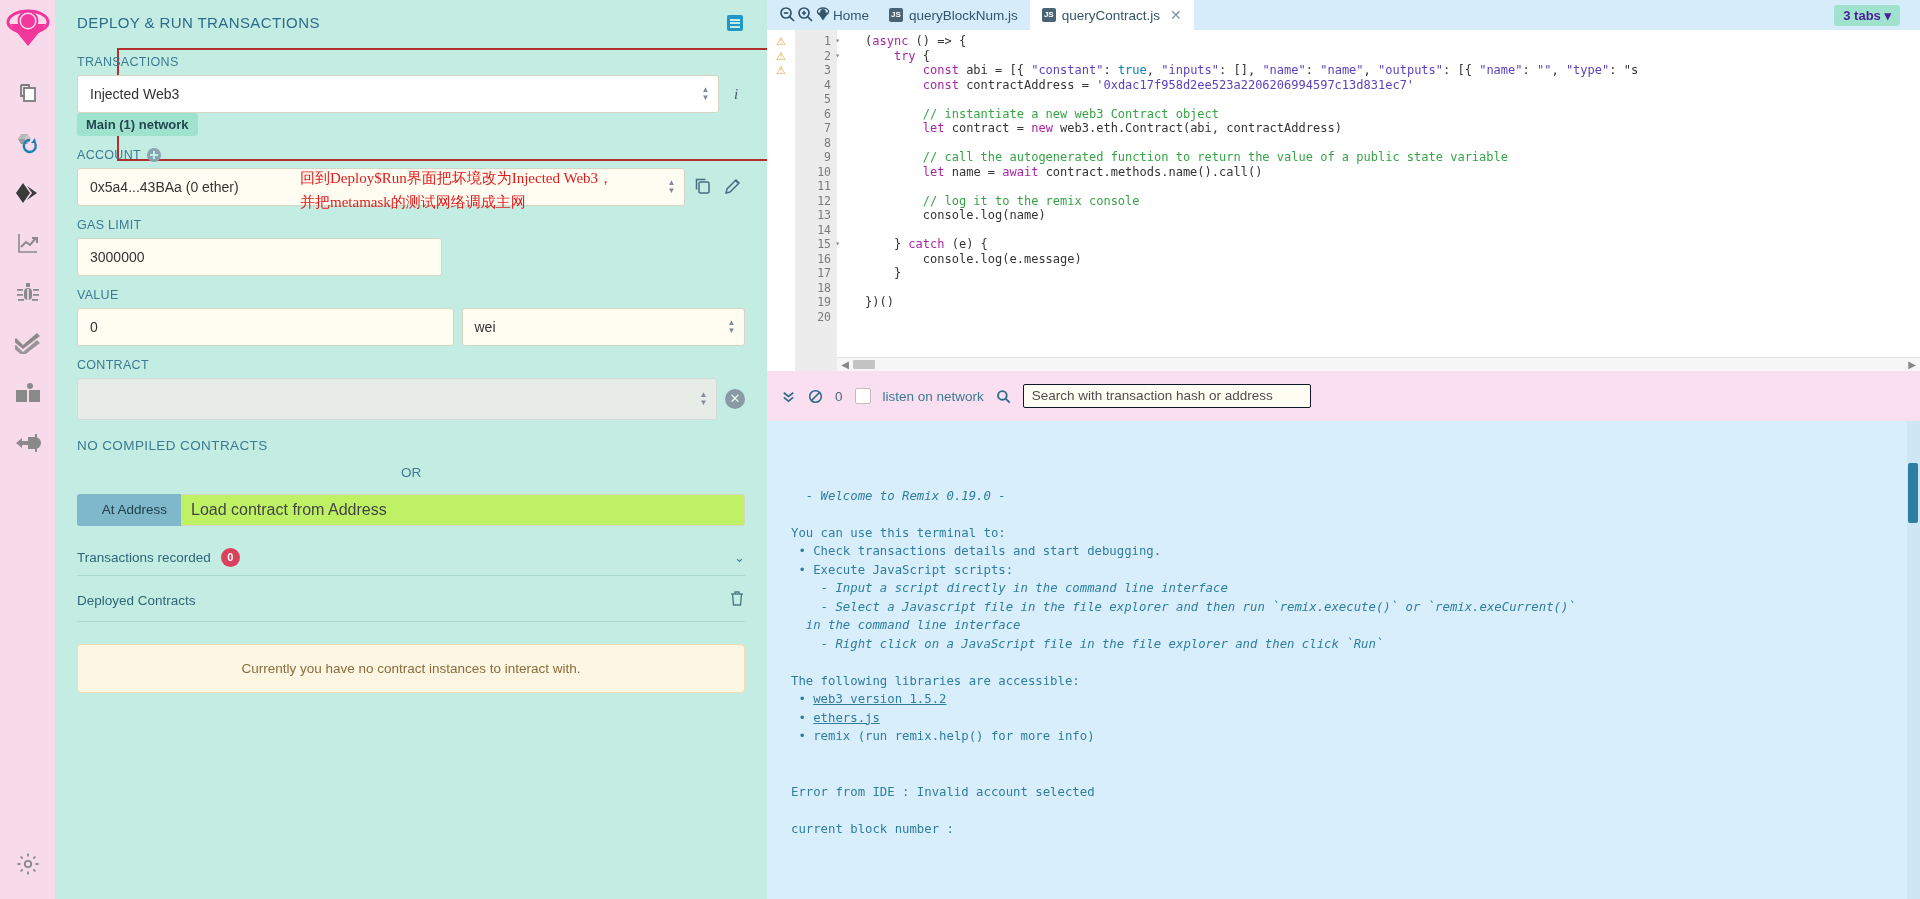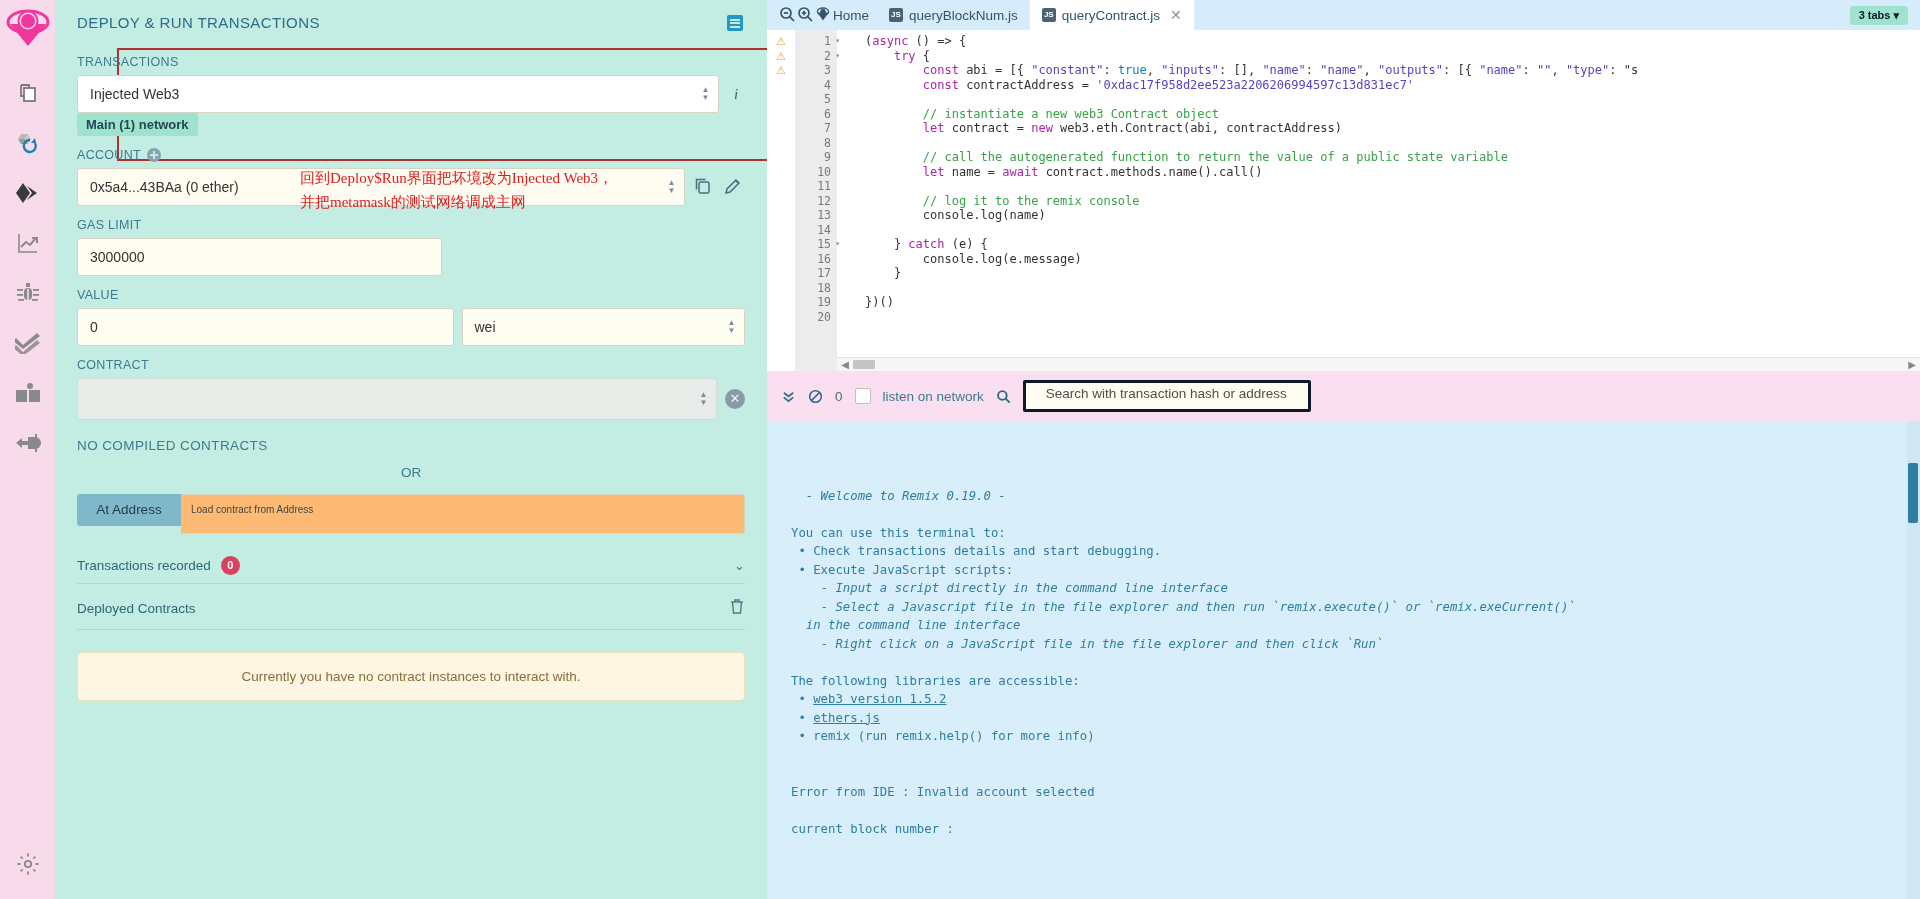--- a/index.html
+++ b/index.html
@@ -113,26 +113,26 @@
   .center-note {
     color: #3d7a92; font-size: 13.5px;
     letter-spacing: .4px; margin: 18px 0 0 0;
   }
   .center-or { text-align: center; color: #3d7a92; font-size: 13.5px; margin: 12px 0 0; }
   .ataddr-row { display: flex; margin-top: 14px; }
   .ataddr-btn {
     background: #80b8cb; color: #20414d; font-size: 13.5px;
     padding: 0 14px; height: 32px; line-height: 32px; border: none;
     border-radius: 3px 0 0 3px; cursor: pointer; min-width: 104px;
-    text-align: center;
+    text-align: right;
   }
   .ataddr-input {
-    flex: 1 1 auto; background: #fdba74; border: 1px solid #d8d4c4;
-    border-left: none; height: 40px; line-height: 30px; padding: 0 10px;
-    font-size: 10px; color: #444; border-radius: 0 3px 3px 0;
+    flex: 1 1 auto; background: #bef264; border: 1px solid #d8d4c4;
+    border-left: none; height: 32px; line-height: 30px; padding: 0 10px;
+    font-size: 16px; color: #444; border-radius: 0 3px 3px 0;
   }
   .txrec-row {
     display: flex; align-items: center; margin-top: 22px;
     padding-bottom: 8px; border-bottom: 1px solid #aad9cd;
   }
   .txrec-label { color: #2f6578; font-size: 13.5px; }
   .txrec-count {
     background: #d9415c; color: #fff; font-size: 11px; font-weight: bold;
     border-radius: 50%; width: 19px; height: 19px; line-height: 19px;
     text-align: center; margin-left: 10px;
@@ -172,22 +172,22 @@
     color: #33556b; cursor: pointer; white-space: nowrap;
   }
   .tab.active { background: #fff; }
   .tab .close { color: #7d94a3; font-size: 14px; margin-left: 4px; }
   .jsicon {
     background: #4a6374; color: #fff; font-size: 8px; font-weight: bold;
     width: 14px; height: 14px; line-height: 14px; text-align: center;
     border-radius: 2px; flex: 0 0 14px;
   }
   .tabs-badge {
-    margin-left: auto; align-self: center; margin-right: 12px;
-    background: #9fe3cf; color: #0f172a; font-size: 11px; font-weight: bold;
+    margin-left: auto; align-self: center; margin-right: 20px;
+    background: #9fe3cf; color: #4c1d95; font-size: 13px; font-weight: bold;
     padding: 3px 9px; border-radius: 3px; cursor: pointer;
   }
 
   .editor {
     flex: 0 0 341px; background: #fff; display: flex; position: relative;
     overflow: hidden;
   }
   .gutter-warn {
     width: 28px; background: #fff; flex: 0 0 28px; padding-top: 4px;
     font-size: 11px; text-align: center;
@@ -225,22 +225,22 @@
     gap: 12px; padding: 0 14px;
   }
   .tb-ico { color: #2e6b8a; cursor: pointer; display: flex; align-items: center; }
   .tb-zero { color: #4b6b7a; font-size: 13.5px; }
   .tb-check {
     width: 16px; height: 16px; background: #fff; border: 1px solid #cbb8c5;
     border-radius: 2px; cursor: pointer;
   }
   .tb-listen { color: #3d7a92; font-size: 13.5px; }
   .tb-search-input {
-    width: 288px; height: 32px; background: #fffdf2; border: 3px solid #0f172a;
-    border-radius: 2px; padding: 0 20px; font-size: 13.5px; color: #4e4e4e;
+    width: 288px; height: 24px; background: #fffdf2; border: 1px solid #0f172a;
+    border-radius: 2px; padding: 0 8px; font-size: 13.5px; color: #4e4e4e;
     line-height: 22px;
   }
   .terminal {
     flex: 1 1 auto; background: #d9eefb; color: #2d7ea0; overflow: hidden;
     font-family: "DejaVu Sans Mono", monospace; font-size: 12.3px;
     line-height: 18.5px; padding: 10px 0 0 24px; position: relative;
     white-space: pre-wrap;
   }
   .terminal .em { font-style: italic; }
   .terminal .lnk { text-decoration: underline; }

